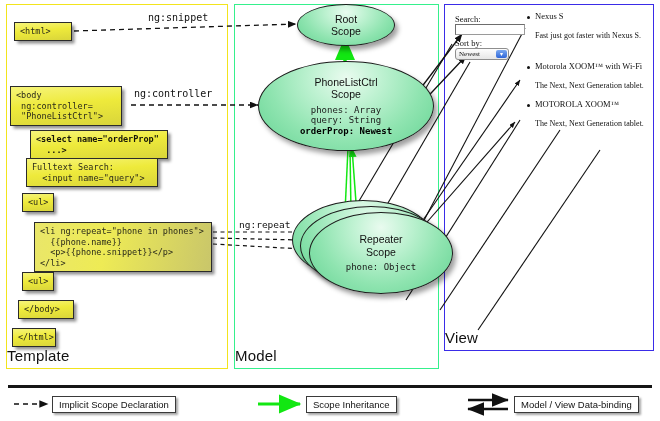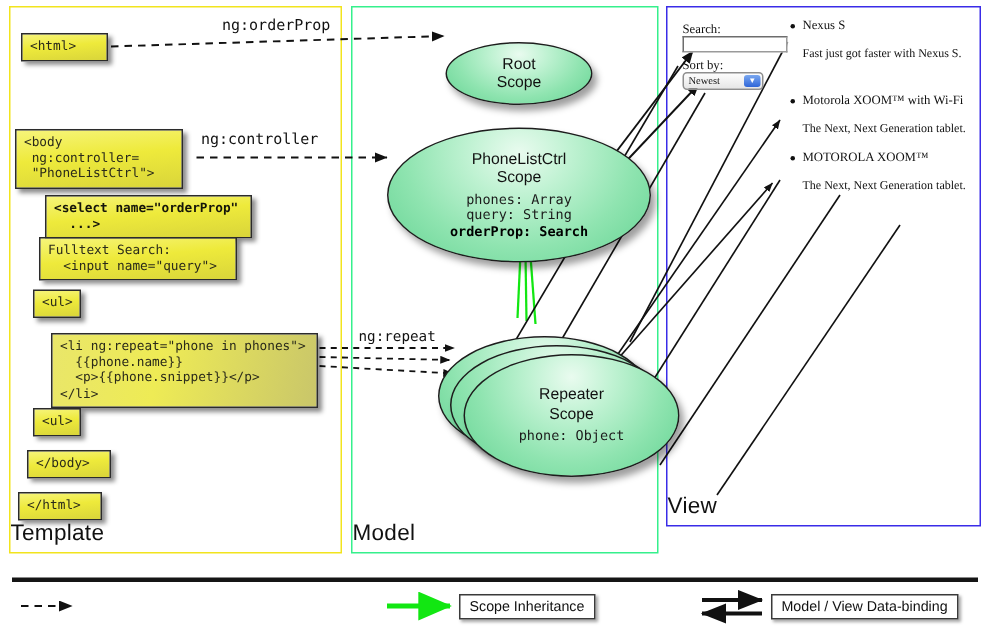--- a/index.html
+++ b/index.html
@@ -35,21 +35,21 @@
     background:linear-gradient(100deg,#e9e66a 0%,#eeeb55 40%,#c9c66a 100%);
   }
 
   
   .ell{
     position:absolute;border-radius:50%;
     background:radial-gradient(ellipse at 50% 18%, #e9fbef 0%, #bff2d2 28%, #8fe4b0 62%, #63d392 100%);
     border:1.6px solid #1d1d1d;
     box-shadow:3px 4px 5px rgba(0,0,0,.38);
     display:flex;flex-direction:column;align-items:center;justify-content:center;
-    text-align:center;color:#111;margin-top:24px;
+    text-align:center;color:#111;
   }
   .ell .ttl{font-size:10.5px;line-height:12.5px;}
   .ell .props{
     font-family:"DejaVu Sans Mono", monospace;
     font-size:9px;line-height:10.5px;margin-top:4px;color:#1b1b1b;
   }
   .ell .props b{font-weight:bold;color:#000;}
 
   
   .vw-label{position:absolute;font-family:"Liberation Serif",serif;font-size:8.5px;color:#111;}
@@ -175,42 +175,42 @@
 
   <div class="ybox grad2" style="left:34px;top:222px;width:178px;">&lt;li ng:repeat="phone in phones"&gt;
   {{phone.name}}
   &lt;p&gt;{{phone.snippet}}&lt;/p&gt;
 &lt;/li&gt;</div>
 
   <div class="ybox" style="left:22px;top:272px;width:32px;">&lt;ul&gt;</div>
 
   <div class="ybox" style="left:18px;top:300px;width:56px;">&lt;/body&gt;</div>
 
-  <div class="ybox" style="left:12px;top:328px;width:56px;">&lt;/html&gt;</div>
-
-  <div style="position:absolute;left:148px;top:12px;font-family:'DejaVu Sans Mono',monospace;font-size:10px;color:#111;">ng:orderProp</div>
+  <div class="ybox" style="left:12px;top:328px;width:44px;">&lt;/html&gt;</div>
+
+  <div style="position:absolute;left:148px;top:12px;font-family:'DejaVu Sans Mono',monospace;font-size:10px;color:#111;">ng:snippet</div>
   <div style="position:absolute;left:134px;top:88px;font-family:'DejaVu Sans Mono',monospace;font-size:10px;color:#111;">ng:controller</div>
   <div style="position:absolute;left:239px;top:219px;font-family:'DejaVu Sans Mono',monospace;font-size:9.5px;color:#111;">ng:repeat</div>
 
   <div class="ell" style="left:297px;top:4px;width:96px;height:40px;">
     <div class="ttl">
       <span>Root</span><br>
       <span>Scope</span>
     </div>
   </div>
 
   <div class="ell" style="left:258px;top:61px;width:174px;height:88px;">
     <div class="ttl">
       <span>PhoneListCtrl</span><br>
       <span>Scope</span>
     </div>
     <div class="props">
       <div>phones: Array</div>
       <div>query: String</div>
-      <div><b>orderProp: Search</b></div>
+      <div><b>orderProp: Newest</b></div>
     </div>
   </div>
 
   <div class="ell" style="left:292px;top:200px;width:140px;height:78px;"></div>
   <div class="ell" style="left:300px;top:206px;width:140px;height:78px;"></div>
   <div class="ell" style="left:309px;top:212px;width:142px;height:80px;">
     <div class="ttl">
       <span>Repeater</span><br>
       <span>Scope</span>
     </div>
@@ -235,16 +235,17 @@
   <div class="vw-bullet" style="left:527px;top:66px;"></div>
   <div class="vw-item vw-name" style="left:535px;top:61px;">Motorola XOOM™  with Wi-Fi</div>
   <div class="vw-item vw-snip" style="left:535px;top:81px;">The Next, Next Generation tablet.</div>
 
   <div class="vw-bullet" style="left:527px;top:104px;"></div>
   <div class="vw-item vw-name" style="left:535px;top:99px;">MOTOROLA XOOM™</div>
   <div class="vw-item vw-snip" style="left:535px;top:119px;">The Next, Next Generation tablet.</div>
 
   <div class="legend-rule"></div>
 
+  <div class="lg-box" style="left:52px;top:396px;">Implicit Scope Declaration</div>
   <div class="lg-box" style="left:306px;top:396px;">Scope Inheritance</div>
   <div class="lg-box" style="left:514px;top:396px;">Model / View Data-binding</div>
 
 </div>
 
 </body></html>

